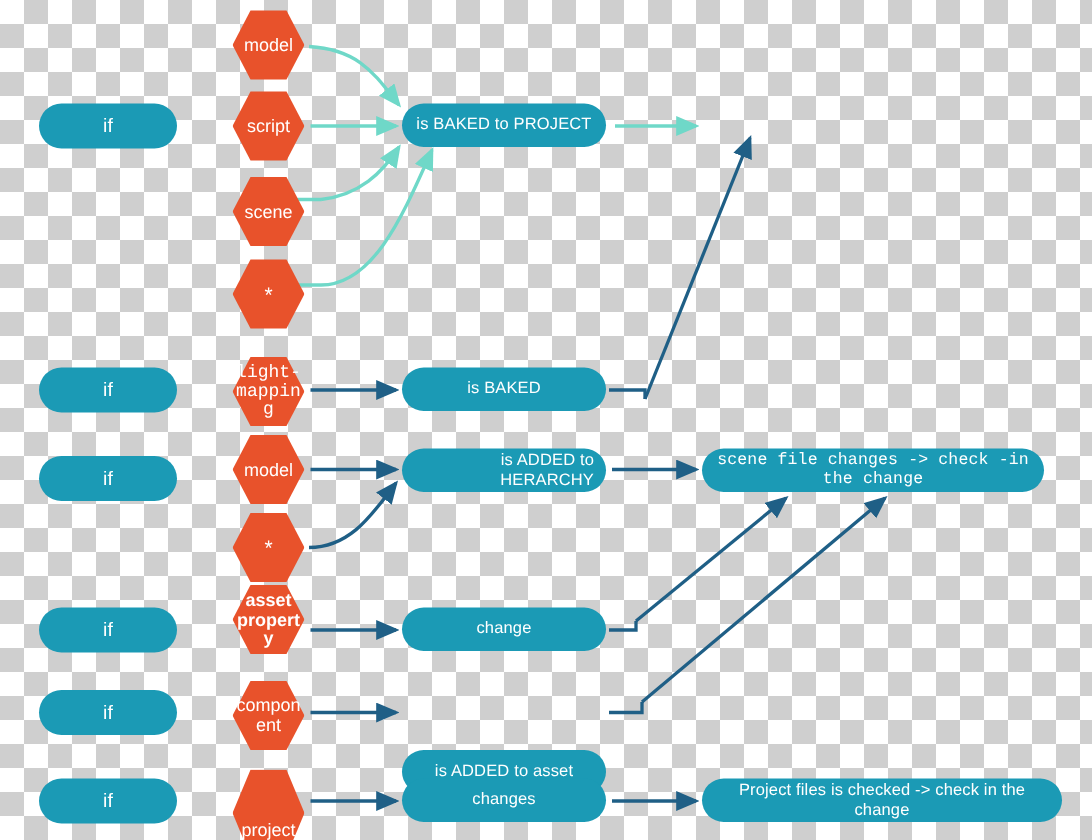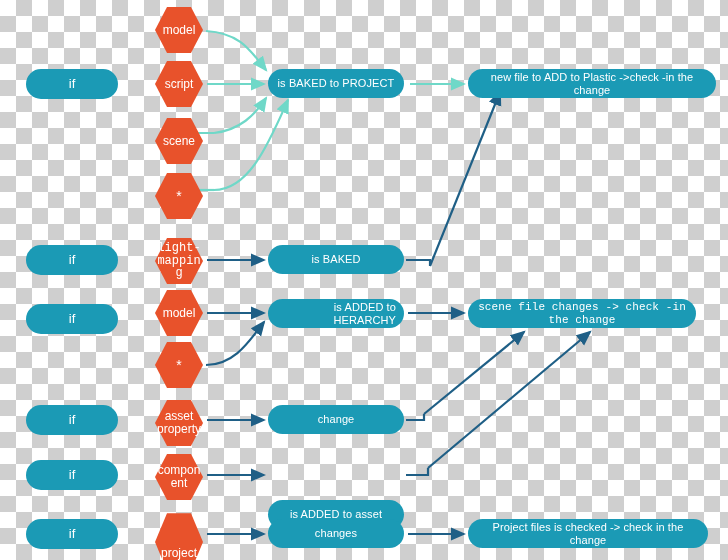--- a/index.html
+++ b/index.html
@@ -132,37 +132,36 @@
     <div class="hexlabel">light-mapping</div>
   </div>
   <div class="hexwrap" style="left:155px;top:289px;width:48px;height:48px;">
     <div class="hex"></div>
     <div class="hexlabel">model</div>
   </div>
   <div class="hexwrap" style="left:155px;top:341px;width:48px;height:48px;">
     <div class="hex"></div>
     <div class="hexlabel big">*</div>
   </div>
-  <div class="hexwrap" style="left:155px;top:399px;width:48px;height:48px;">
+  <div class="hexwrap" style="left:155px;top:389px;width:48px;height:48px;font-weight:bold;">
     <div class="hex"></div>
     <div class="hexlabel">asset property</div>
   </div>
   <div class="hexwrap" style="left:155px;top:453px;width:48px;height:48px;">
     <div class="hex"></div>
     <div class="hexlabel">component</div>
   </div>
   <div class="hexwrap" style="left:155px;top:512px;width:48px;height:60px;align-items:flex-end;">
     <div class="hex"></div>
     <div class="hexlabel">project file</div>
   </div>
 
   <div class="pill" style="left:268px;top:69px;width:136px;height:29px;">is BAKED to PROJECT</div>
   <div class="pill" style="left:268px;top:245px;width:136px;height:29px;">is BAKED</div>
   <div class="pill" style="left:268px;top:299px;width:136px;height:29px;text-align:right;">is ADDED to HERARCHY</div>
   <div class="pill" style="left:268px;top:405px;width:136px;height:29px;">change</div>
   <div class="pill" style="left:268px;top:460px;width:136px;height:29px;margin-top:40px;">is ADDED to asset</div>
   <div class="pill" style="left:268px;top:519px;width:136px;height:29px;">changes</div>
 
-  <div class="pill" style="left:468px;top:69px;width:248px;height:29px;">new file to ADD to Plastic -&gt;check -in the change</div>
   <div class="pill" style="left:468px;top:299px;width:228px;height:29px;font-family:Liberation Mono, monospace;">scene file changes -&gt; check -in the change</div>
   <div class="pill" style="left:468px;top:519px;width:240px;height:29px;">Project files is checked -&gt; check in the change</div>
 
 </div>
 
 </body></html>

